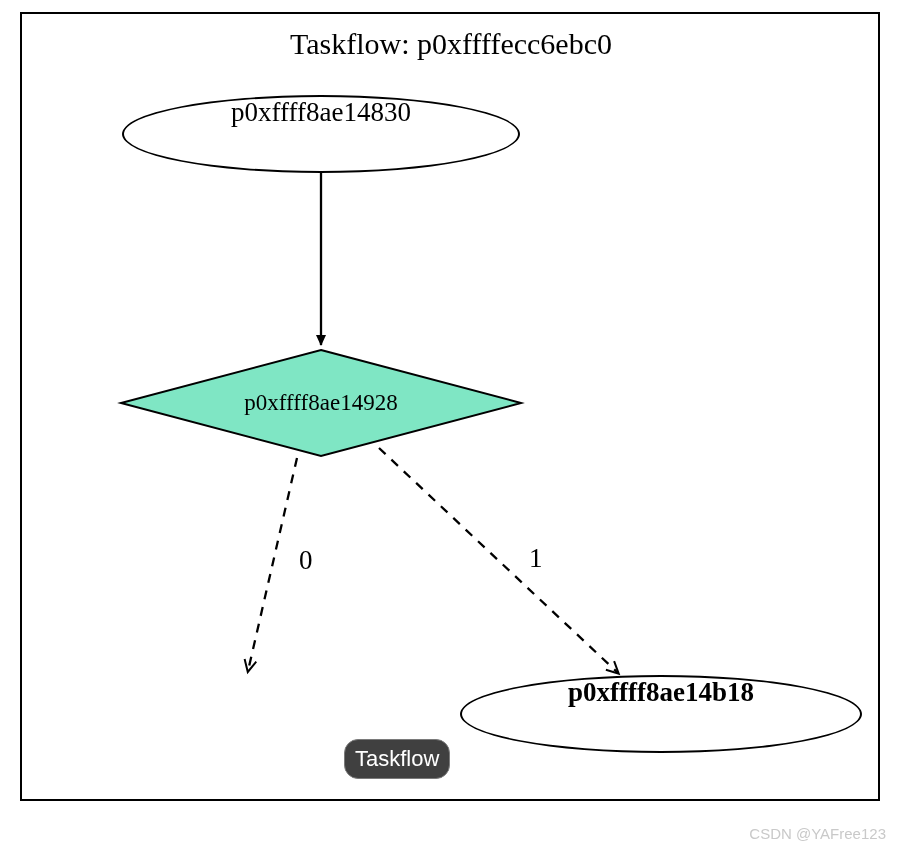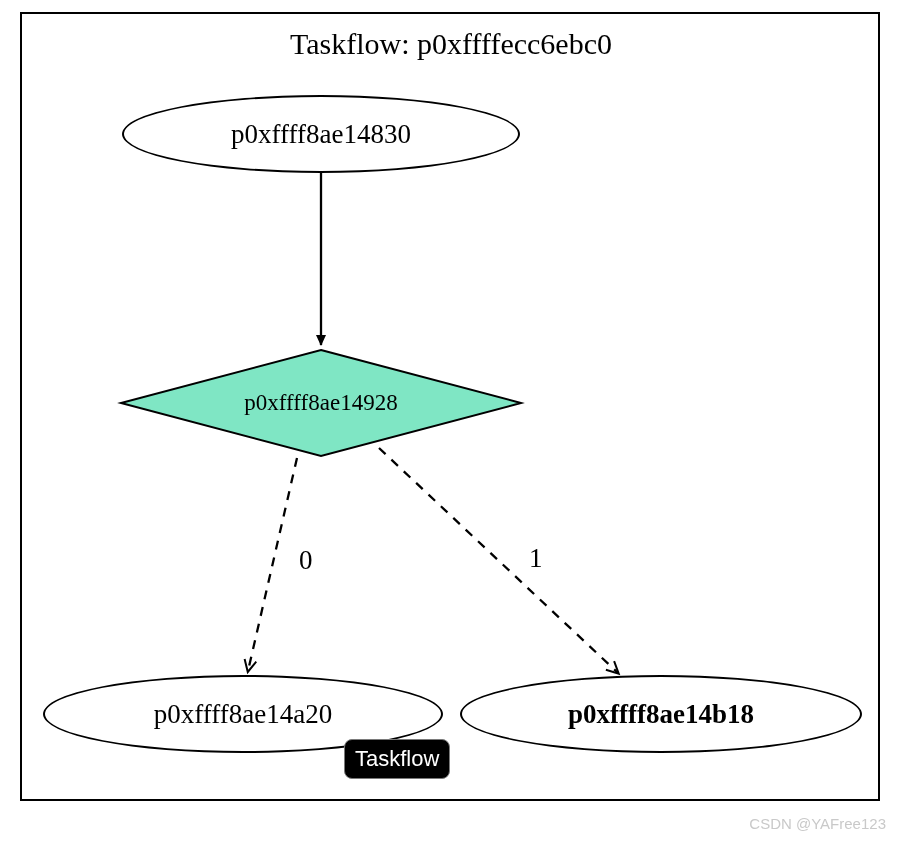--- a/index.html
+++ b/index.html
@@ -32,21 +32,20 @@
       width: 902px;
       text-align: center;
       font-size: 30px;
       color: #000;
     }
     .node-ellipse {
       position: absolute;
       border: 2px solid #000;
       border-radius: 50%;
       display: flex;
-      align-items: center;
       justify-content: center;
       font-size: 27px;
       background: #fff;
       box-sizing: border-box;
     }
     .node1 {
       left: 122px;
       top: 95px;
       width: 398px;
       height: 78px;
@@ -80,33 +79,33 @@
       display: flex;
       align-items: center;
       justify-content: center;
       font-size: 23px;
       z-index: 2;
     }
     .tooltip {
       position: absolute;
       left: 344px;
       top: 739px;
-      background: #000000;
+      background: #404040;
       color: #fff;
       font-family: Arial, sans-serif;
       font-size: 22px;
       padding: 6px 10px;
       border: 1px solid #7a7a7a;
-      border-radius: 8px;
+      border-radius: 14px;
       z-index: 10;
     }
     .watermark {
       position: absolute;
       right: 16px;
-      bottom: 12px;
+      bottom: 2px;
       color: #c9c9c9;
       font-family: Arial, sans-serif;
       font-size: 15px;
     }
     .edge-label {
       position: absolute;
       font-size: 27px;
       color: #000;
     }
     .label0 { left: 299px; top: 545px; }
@@ -124,23 +123,20 @@
     <span>p0xffff8ae14830</span>
   </div>
 
   <div class="diamond-wrap">
     <svg width="402" height="108" viewBox="0 0 402 108">
       <polygon points="201,1 401,54 201,107 1,54" stroke="#000" stroke-width="2" fill="#7fe6c4"></polygon>
     </svg>
     <div class="diamond-label">p0xffff8ae14928</div>
   </div>
 
-  <div class="node-ellipse node3">
-    <span>p0xffff8ae14a20</span>
-  </div>
 
   <div class="node-ellipse node4">
     <span>p0xffff8ae14b18</span>
   </div>
 
   <svg width="902" height="844">
     <defs>
       <marker id="arrow-solid" markerWidth="14" markerHeight="14" refX="11" refY="6" orient="auto" markerUnits="userSpaceOnUse">
         <path d="M1,1 L12,6 L1,11 Z" fill="#000"></path>
       </marker>

